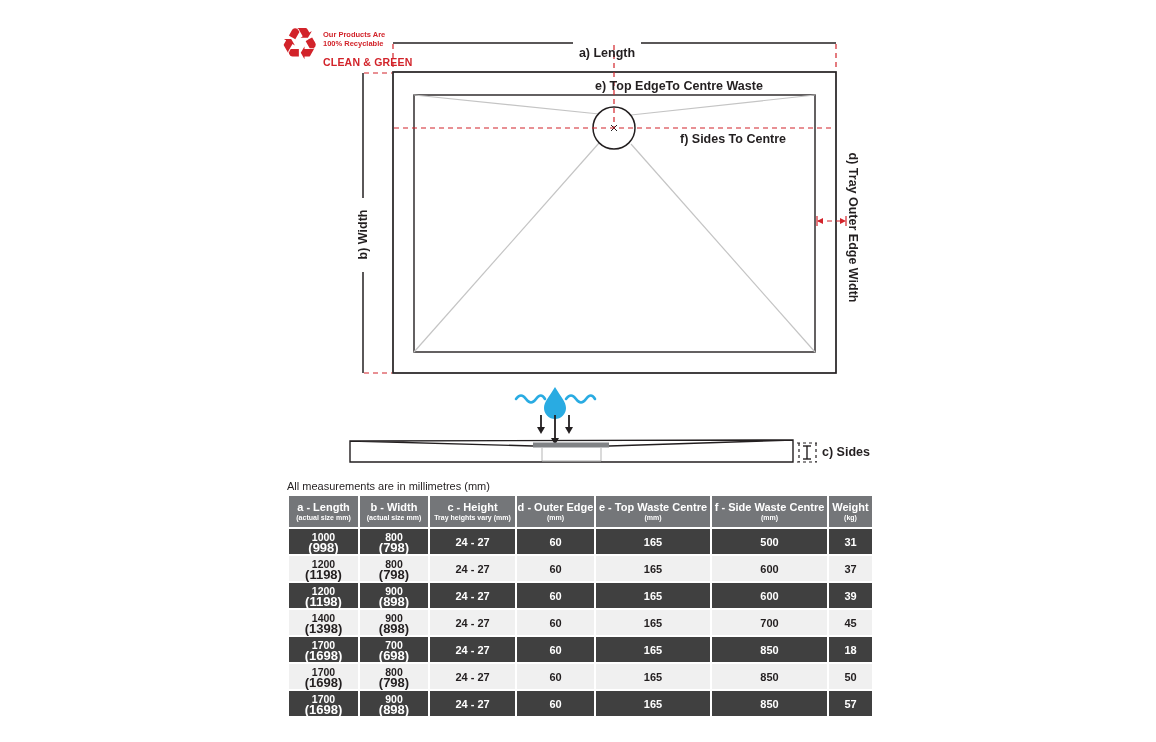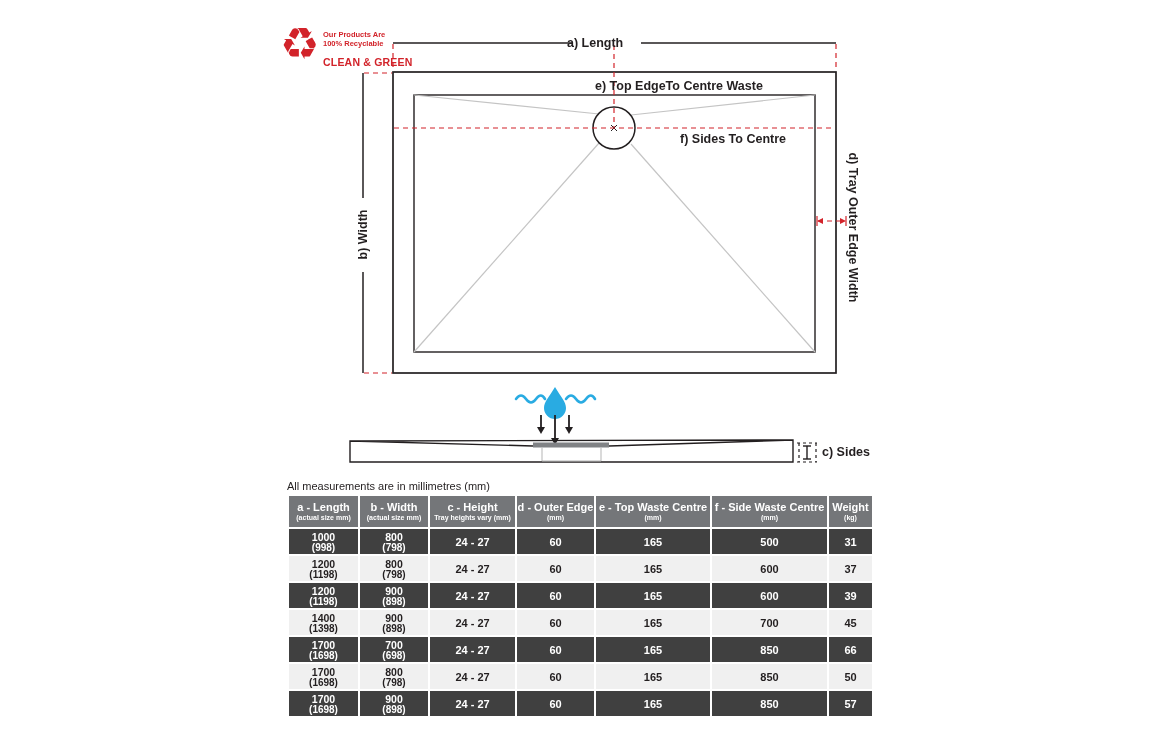--- a/index.html
+++ b/index.html
@@ -22,21 +22,21 @@
 
   
   table.spec{position:absolute;left:287px;top:494px;width:585px;border-collapse:collapse;table-layout:fixed;}
   table.spec td,table.spec th{border:2px solid #ffffff;padding:0;text-align:center;vertical-align:middle;}
   table.spec th{background:#747679;color:#ffffff;height:31px;}
   th .h-main{font-size:11px;font-weight:bold;line-height:12px;display:block;}
   th .h-sub{font-size:7px;font-weight:bold;line-height:9px;display:block;}
   tr.row-gray td{background:#404040;color:#ffffff;}
   tr.row-light td{background:#f0f0f0;color:#231f20;}
   td .v-main{font-size:10.5px;font-weight:bold;line-height:11px;display:block;}
-  td .v-sub{font-size:10px;font-weight:bold;line-height:9px;display:block;}
+  td .v-sub{font-size:13px;font-weight:bold;line-height:9px;display:block;}
   td.single{font-size:11px;font-weight:bold;height:25px;}
   col.c-len{width:71px}col.c-wid{width:70px}col.c-hei{width:87px}
   col.c-oed{width:79px}col.c-top{width:116px}col.c-sid{width:117px}col.c-wgt{width:45px}
 </style>
 </head>
 <body>
 
 <div class="canvas">
 
   <span class="logo-icon">♻</span>
@@ -104,21 +104,21 @@
       <line x1="457" y1="418" x2="477" y2="418" stroke-width="1.2" stroke-dasharray="3 3"></line>
       <line x1="457" y1="437" x2="477" y2="437" stroke-width="1.2" stroke-dasharray="3 3"></line>
       <line x1="459" y1="418" x2="459" y2="437" stroke-width="1.2" stroke-dasharray="3 3"></line>
       <line x1="476" y1="418" x2="476" y2="437" stroke-width="1.2" stroke-dasharray="3 3"></line>
       <line x1="467" y1="421" x2="467" y2="434" stroke-width="1.4"></line>
       <line x1="463" y1="421" x2="471" y2="421" stroke-width="1.4"></line>
       <line x1="463" y1="434" x2="471" y2="434" stroke-width="1.4"></line>
     </g>
   </svg>
 
-  <div class="dlabel" style="left:567px;top:36px;width:80px;text-align:left;">a) Length</div>
+  <div class="dlabel" style="left:567px;top:46px;width:80px;text-align:center;">a) Length</div>
   <div class="dlabel rot-ccw" style="left:328px;top:227px;width:70px;height:15px;">b) Width</div>
   <div class="dlabel" style="left:595px;top:79px;">e) Top EdgeTo Centre Waste</div>
   <div class="dlabel" style="left:680px;top:132px;">f) Sides To Centre</div>
   <div class="dlabel rot-cw" style="left:772px;top:220px;width:160px;height:15px;">d) Tray Outer Edge Width</div>
   <div class="dlabel" style="left:822px;top:445px;">c) Sides</div>
 
   <div class="note">All measurements are in millimetres (mm)</div>
 
   <table class="spec">
     <colgroup>
@@ -229,21 +229,21 @@
             <span class="v-sub">(1698)</span>
           </td>
           <td>
             <span class="v-main">700</span>
             <span class="v-sub">(698)</span>
           </td>
           <td class="single">24 - 27</td>
           <td class="single">60</td>
           <td class="single">165</td>
           <td class="single">850</td>
-          <td class="single">66</td>
+          <td class="single">18</td>
         </tr>
         <tr class="row-light">
           <td>
             <span class="v-main">1700</span>
             <span class="v-sub">(1698)</span>
           </td>
           <td>
             <span class="v-main">800</span>
             <span class="v-sub">(798)</span>
           </td>

